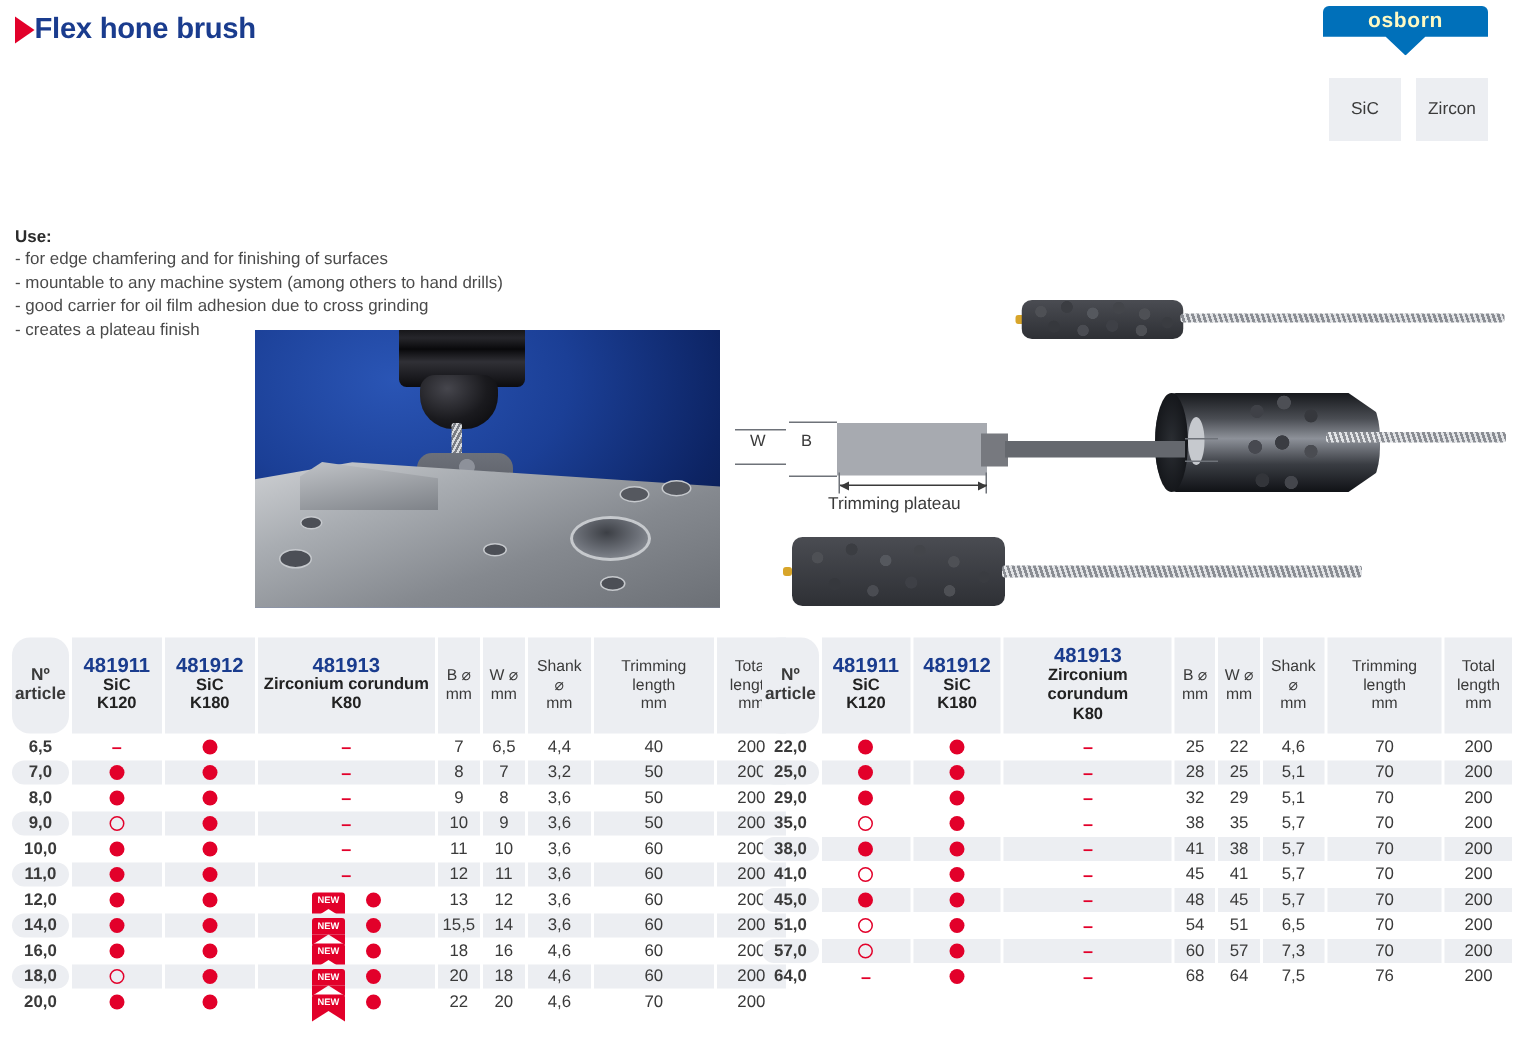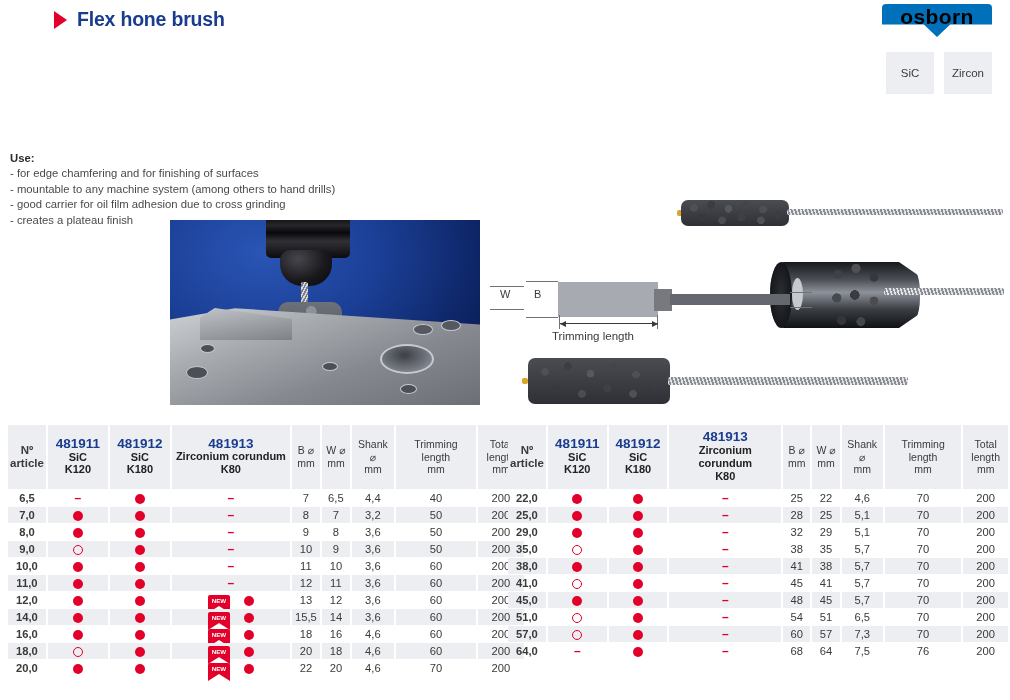--- a/index.html
+++ b/index.html
@@ -5,40 +5,40 @@
   * { box-sizing: border-box; margin: 0; padding: 0; }
   html, body {
     width: 1010px; height: 700px;
     background: #ffffff;
     font-family: "Liberation Sans", sans-serif;
     overflow: hidden;
   }
   .page { position: relative; width: 1010px; height: 700px; }
 
   
-  .title-row { position: absolute; left: 10px; top: 8px; display: flex; align-items: center; gap: 10px; margin-left: 44px; }
+  .title-row { position: absolute; left: 10px; top: 8px; display: flex; align-items: center; gap: 0; }
   .tri {
     width: 0; height: 0;
     border-left: 13px solid #e2002a;
     border-top: 9px solid transparent;
     border-bottom: 9px solid transparent;
   }
   .page-title {
     font-size: 19.5px; font-weight: bold; color: #1a3c8e; letter-spacing: -0.2px;
   }
 
   .logo-wrap { position: absolute; right: 18px; top: 4px; width: 110px; height: 36px; }
   .logo-shape {
     width: 110px; height: 33px; background: #0070ba;
     clip-path: polygon(0 0, 100% 0, 100% 62%, 62% 62%, 50% 100%, 38% 62%, 0 62%);
     display: flex; align-items: flex-start; justify-content: center;
     border-radius: 4px 4px 0 0;
   }
   .logo-text {
-    color: #000000; font-size: 21px; font-weight: bold;
+    color: #fef9c3; font-size: 14px; font-weight: bold;
     letter-spacing: 0.4px; margin-top: 1px;
   }
 
   .badges { position: absolute; right: 18px; top: 52px; display: flex; gap: 10px; }
   .badge {
     width: 48px; height: 42px; background: #eceef2;
     display: flex; align-items: center; justify-content: center;
     font-size: 11.5px; color: #3b3b3b;
   }
 
@@ -246,21 +246,21 @@
   .new-flag::after {
     content: ""; position: absolute; left: 0; top: 11px; width: 0; height: 0;
     border-left: 11px solid #e2002a; border-right: 11px solid #e2002a;
     border-bottom: 7px solid transparent;
   }
   .new-flag span {
     position: relative; z-index: 2; color: #fff; font-size: 6.2px;
     font-weight: bold; line-height: 11px; display: block;
   }
   
-  .w-art { width: 34px; } .w-s1 { width: 60px; } .w-s2 { width: 60px; }
+  .w-art { width: 34px; border-radius: 12px; } .w-s1 { width: 60px; } .w-s2 { width: 60px; }
   .w-s3 { width: 118px; } .w-b { width: 28px; } .w-w { width: 28px; }
   .w-sh { width: 42px; } .w-tr { width: 80px; } .w-tl { width: 46px; }
 </style>
 </head>
 <body>
 
 <div class="page">
 
   <div class="title-row">
     <div class="tri"></div>
@@ -334,21 +334,21 @@
     <div class="sch-bracket-bot"></div>
     <div class="sch-b">B</div>
     <div class="sch-body"></div>
     <div class="sch-collar"></div>
     <div class="sch-shaft"></div>
     <div class="sch-shaft-end-top"></div>
     <div class="sch-shaft-end-bot"></div>
     <div class="sch-tick-l"></div>
     <div class="sch-tick-r"></div>
     <div class="sch-dim"></div>
-    <div class="sch-caption">Trimming length</div>
+    <div class="sch-caption">Trimming plateau</div>
   </div>
 
   <table class="tbl" id="table-left">
     <thead>
       <tr>
         <th class="w-art">
           <div class="th-art">Nº</div>
           <div class="th-art">article</div>
         </th>
         <th class="w-s1">

